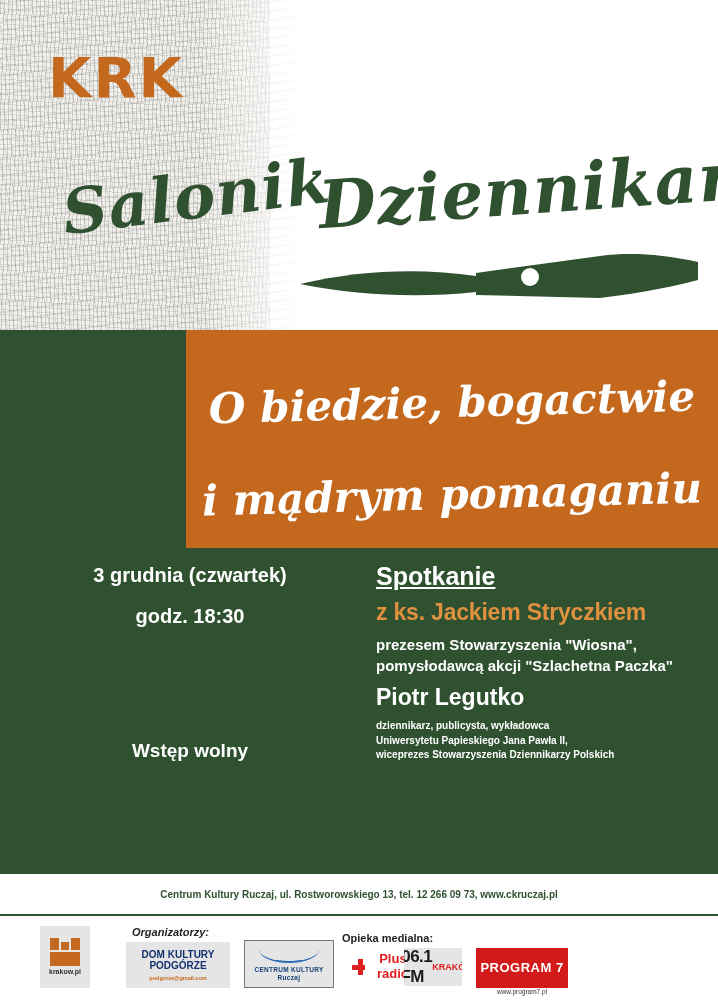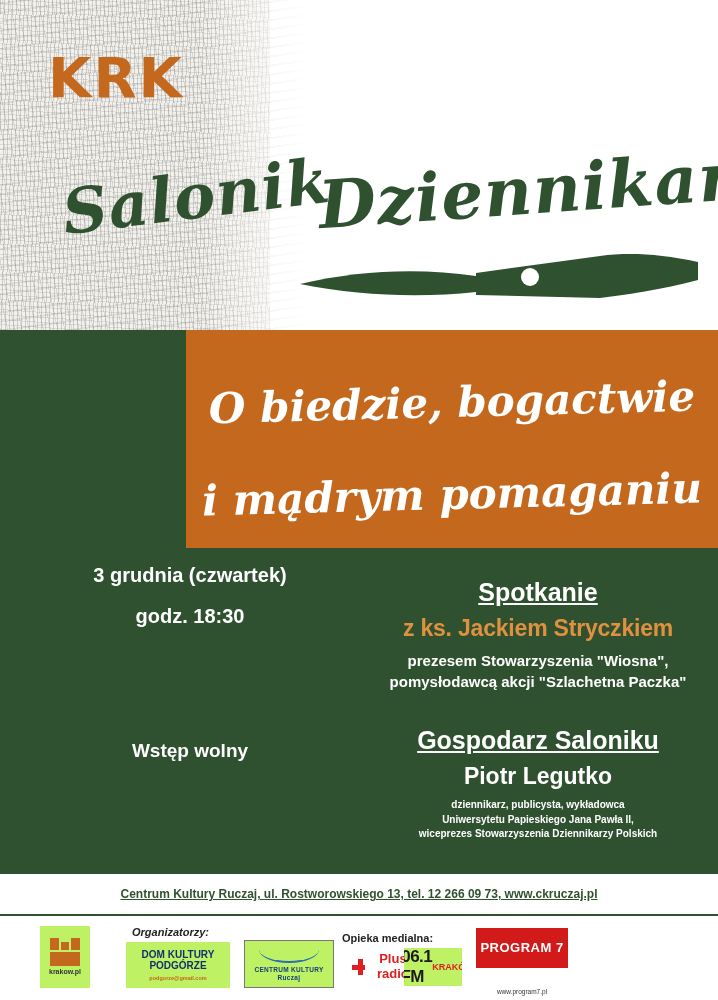--- a/index.html
+++ b/index.html
@@ -135,26 +135,24 @@
     padding-top: 14px;
   }
   .free-entry {
     margin-top: 110px;
     font-size: 19px;
     font-weight: bold;
   }
 
   .right-col {
     position: absolute;
-    left: 368px;
+    left: 376px;
     top: 548px;
     width: 340px;
-    text-align: center;
     color: #ffffff;
-    margin-top: 16px;
   }
   .meeting-label {
     font-size: 25px;
     font-weight: bold;
     text-decoration: underline;
     padding-top: 14px;
   }
   .guest {
     font-size: 23px;
     font-weight: bold;
@@ -201,43 +199,42 @@
   }
   .venue-bar .rule-top,
   .venue-bar .rule-bottom {
     position: absolute;
     left: 0; width: 718px; height: 2px;
     background: #2f5130;
   }
   .venue-bar .rule-top { top: 0; }
   .venue-bar .rule-bottom { bottom: 0; }
   .venue-text {
-    font-size: 12px;
+    font-size: 10px;
     font-weight: bold;
     color: #2f5130;
-    text-decoration: underline;
   }
 
   .logos {
     position: absolute;
     left: 0;
     top: 916px;
     width: 718px;
     height: 84px;
     background: #ffffff;
   }
   .logo-label {
     position: absolute;
     font-size: 11px;
     font-weight: bold;
     color: #222222;
   }
   .logo-box {
     position: absolute;
-    background: #bef264;
+    background: #e5e5e5;
     border: 1px solid #cfcfcf;
     box-sizing: border-box;
     display: flex;
     align-items: center;
     justify-content: center;
     font-size: 8px;
     font-weight: bold;
     text-align: center;
     line-height: 1.15;
     color: #2f5130;
@@ -298,21 +295,21 @@
   .plus-txt { font-size: 13px; color: #e02020; font-weight: bold; }
   .logo-106 {
     left: 404px; top: 32px; width: 58px; height: 38px;
     border: none;
     flex-direction: row;
     color: #1a1a1a;
   }
   .num106 { font-size: 17px; font-weight: bold; letter-spacing: -0.5px; }
   .krakow-red { font-size: 9px; font-weight: bold; color: #e02020; }
   .logo-p7 {
-    left: 476px; top: 12px; width: 92px; height: 40px;
+    left: 476px; top: 32px; width: 92px; height: 40px;
     border: none;
     background: #d21a1a;
     color: #ffffff;
     flex-direction: column;
   }
   .p7-txt { font-size: 13px; font-weight: bold; letter-spacing: 0.5px; }
   .p7-urlwrap {
     position: absolute;
     left: 476px; top: 72px; width: 92px;
     text-align: center;
@@ -352,21 +349,20 @@
     <div class="date-line">godz. 18:30</div>
     <div class="free-entry">Wstęp wolny</div>
   </div>
 
   <div class="right-col">
     <div class="meeting-label">Spotkanie</div>
     <div class="guest">z ks. Jackiem Stryczkiem</div>
     <div class="guest-desc">prezesem Stowarzyszenia "Wiosna",</div>
     <div class="guest-desc" style="margin-top:0">pomysłodawcą akcji "Szlachetna Paczka"</div>
 
-    <div class="host-label">Gospodarz Saloniku</div>
     <div class="host-name">Piotr Legutko</div>
     <div class="host-desc">dziennikarz, publicysta, wykładowca</div>
     <div class="host-desc" style="margin-top:0">Uniwersytetu Papieskiego Jana Pawła II,</div>
     <div class="host-desc" style="margin-top:0">wiceprezes Stowarzyszenia Dziennikarzy Polskich</div>
   </div>
 
   <div class="venue-bar">
     <div class="rule-top"></div>
     <div class="venue-text">Centrum Kultury Ruczaj, ul. Rostworowskiego 13, tel. 12 266 09 73, www.ckruczaj.pl</div>
     <div class="rule-bottom"></div>

